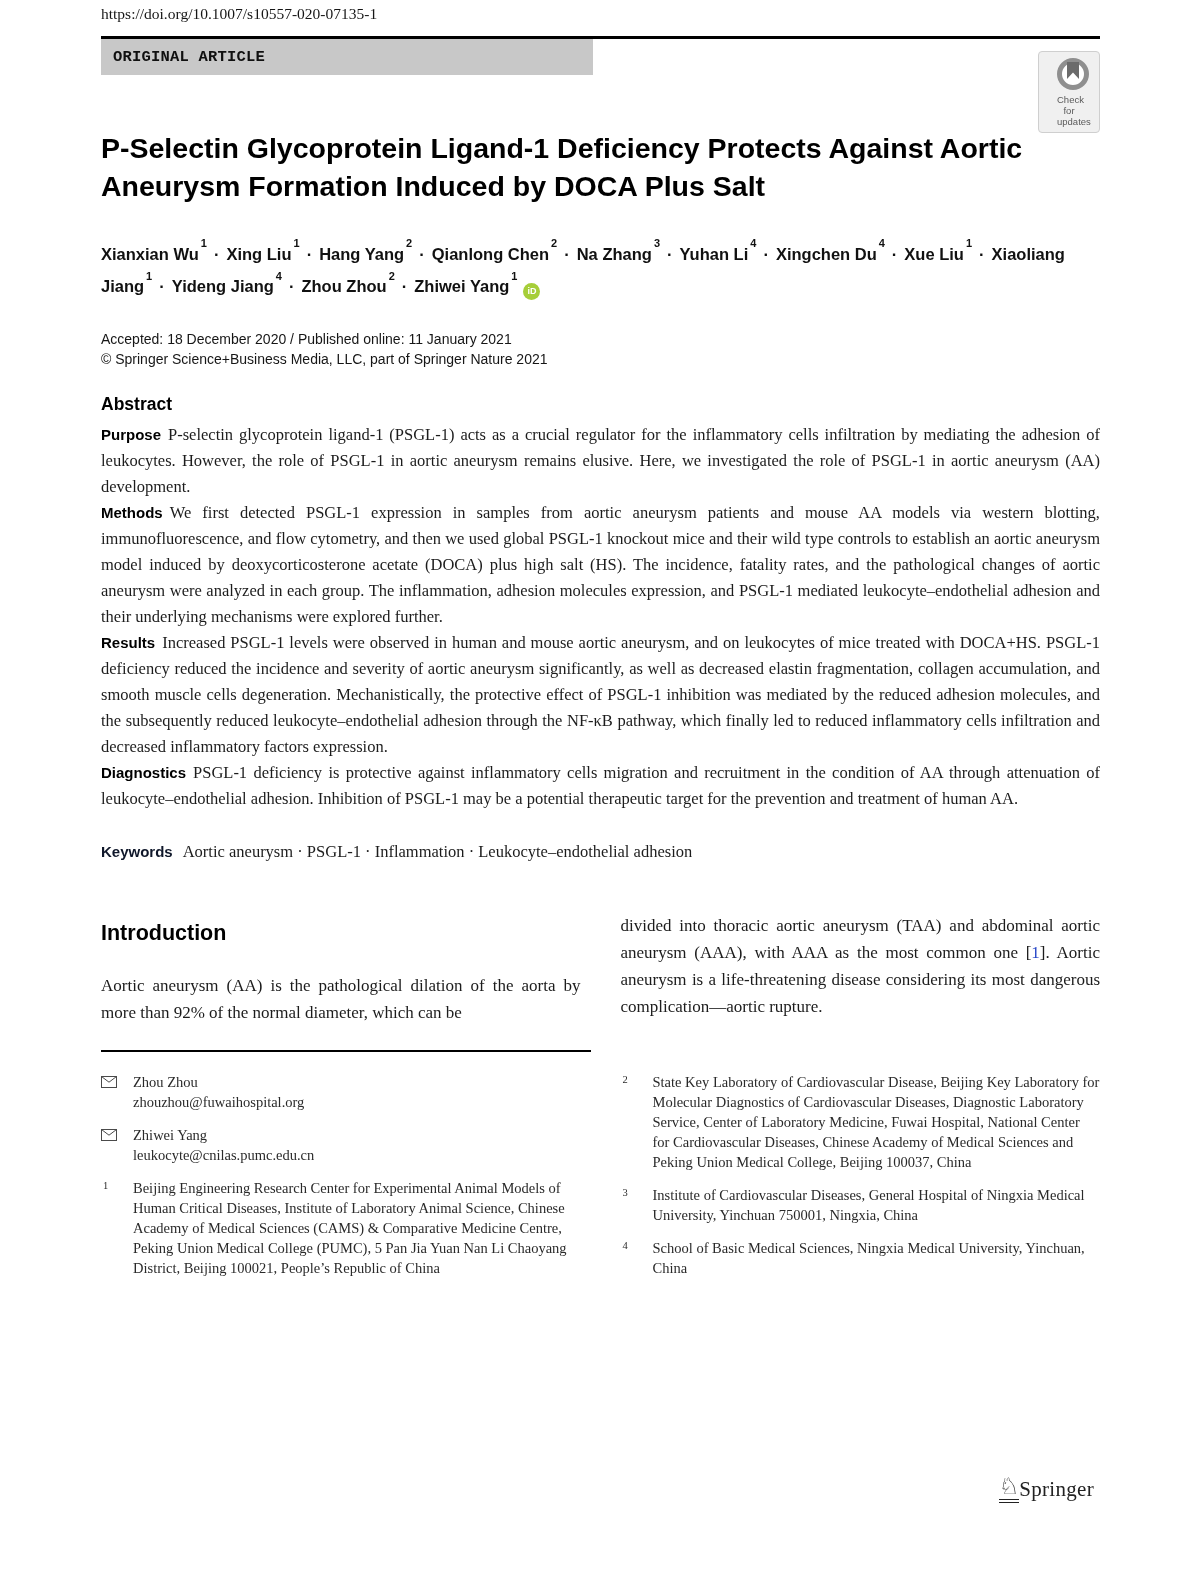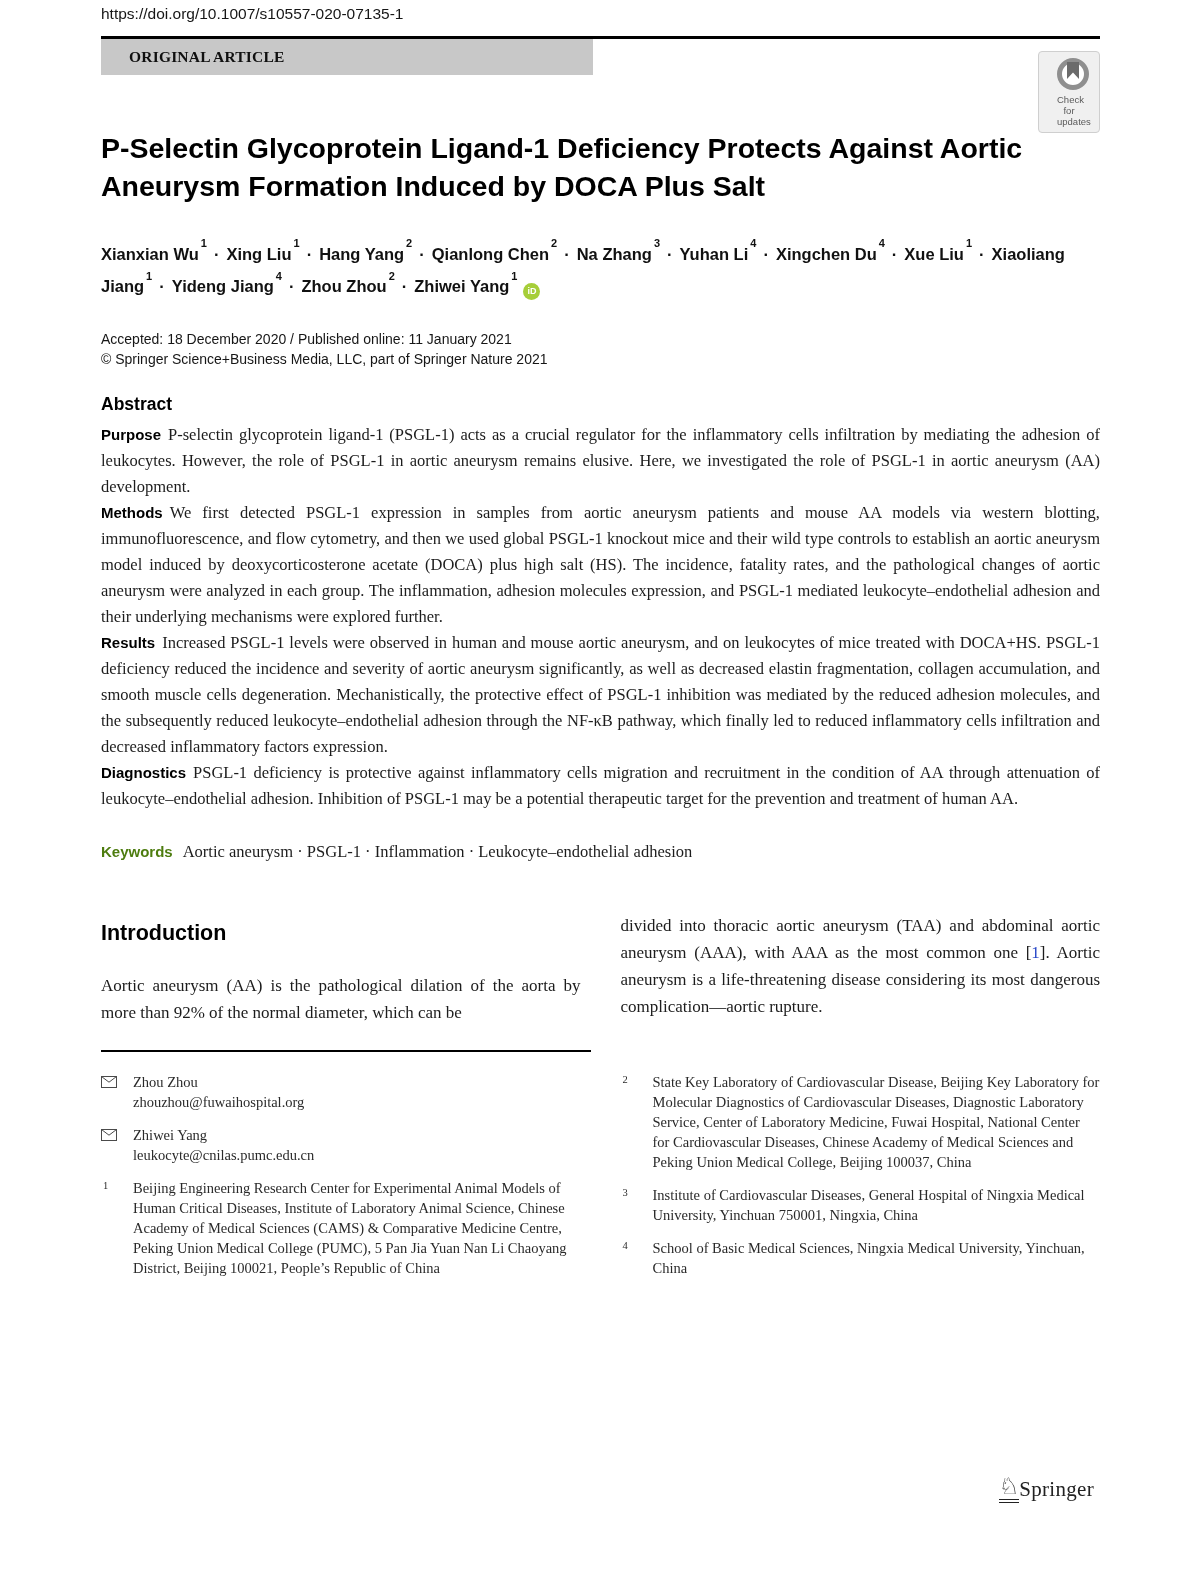--- a/index.html
+++ b/index.html
@@ -10,29 +10,29 @@
     -webkit-font-smoothing:antialiased;
   }
   .page { position:absolute; left:101px; top:0; width:999px; }
 
   
   .journal-ref {
     margin-top:58px; font-family:"Liberation Sans", sans-serif;
     font-size:15.5px; line-height:19px; color:#161616;
   }
   .doi {
-    display:block; margin-top:4px; font-family:Liberation Sans, sans-serif;
+    display:block; margin-top:4px; font-family:Liberation Serif, serif;
     font-size:15.5px; line-height:19px; color:#161616; text-decoration:none;
   }
   .header-rule { margin-top:13px; height:3px; background:#000; }
   .type-row { position:relative; height:36px; }
   .article-type {
     width:492px; height:36px; background:var(--bar-gray,#c8c8c8);
-    font-family:Liberation Serif, serif; font-weight:bold;
-    font-size:15.5px; line-height:36px; padding-left:28px; color:#101010;
+    font-family:Liberation Mono, monospace; font-weight:bold;
+    font-size:15.5px; line-height:36px; padding-left:12px; color:#101010;
     letter-spacing:.2px;
   }
   .check-badge {
     position:absolute; right:0; top:12px; width:62px;
     background:#f0f0f0; border:1px solid #cfcfcf; border-radius:4px;
     padding:6px 18px 5px; text-align:center; cursor:pointer;
   }
   .badge-ring {
     width:32px; height:32px; margin:0 auto; border-radius:50%;
     border:5px solid #8f8f8f; background:#fff; position:relative;
@@ -75,21 +75,21 @@
     font-size:17.5px; line-height:22px; color:#000; margin-bottom:7px;
   }
   .abs-para { font-size:16.5px; line-height:26px; text-align:justify; color:#1c1c1c; }
   .sec-label {
     font-family:"Liberation Sans", sans-serif; font-weight:bold;
     font-size:15px; margin-right:7px; color:#000;
   }
   .keywords { margin-top:28px; font-size:16.5px; line-height:24px; }
   .kw-label {
     font-family:"Liberation Sans", sans-serif; font-weight:bold;
-    font-size:15px; margin-right:10px; color:#4d7c0f;
+    font-size:15px; margin-right:10px; color:#0f172a;
   }
 
   
   .intro { margin-top:42px; display:grid; grid-template-columns:1fr 1fr; column-gap:40px; }
   .intro-heading {
     font-family:"Liberation Sans", sans-serif; font-weight:bold;
     font-size:21.5px; line-height:26px; color:#000; margin-bottom:26px;margin-top:14px;
   }
   .intro p { font-size:17px; line-height:27px; text-align:justify; color:#1c1c1c; }
   .intro-right { padding-top:6px; }

